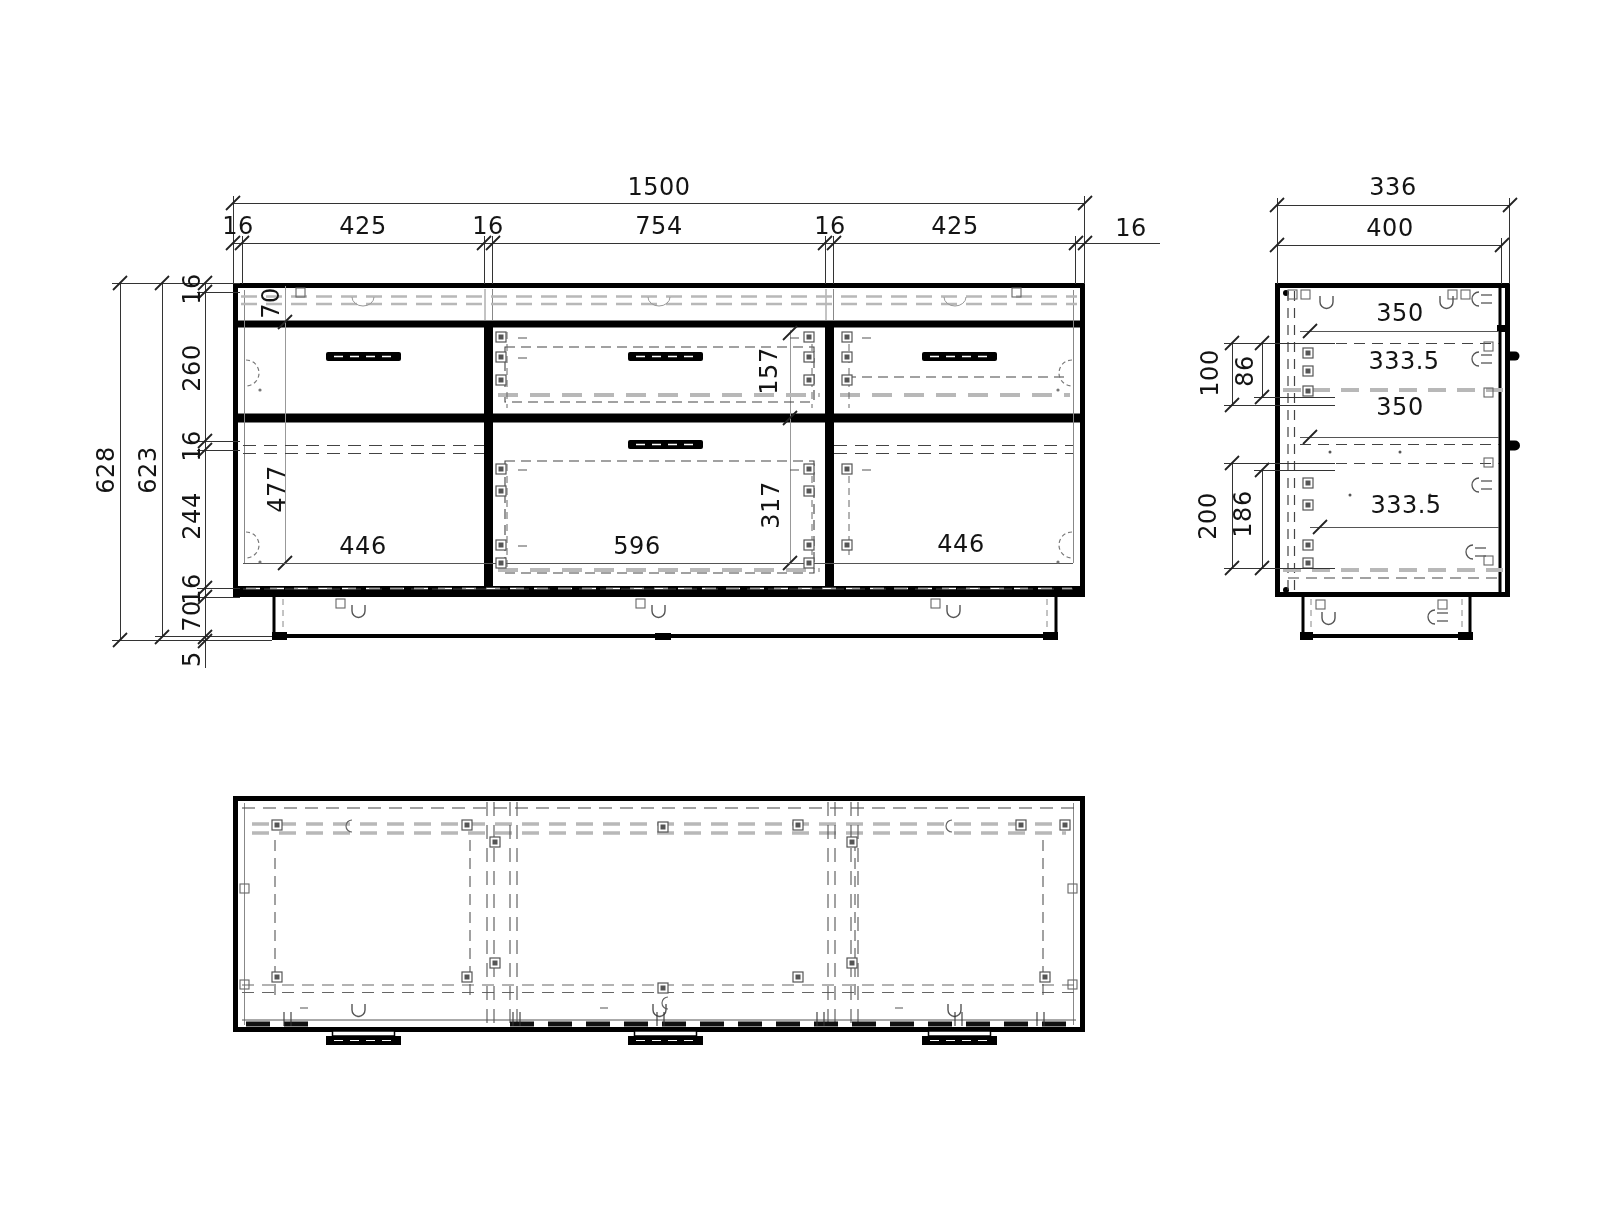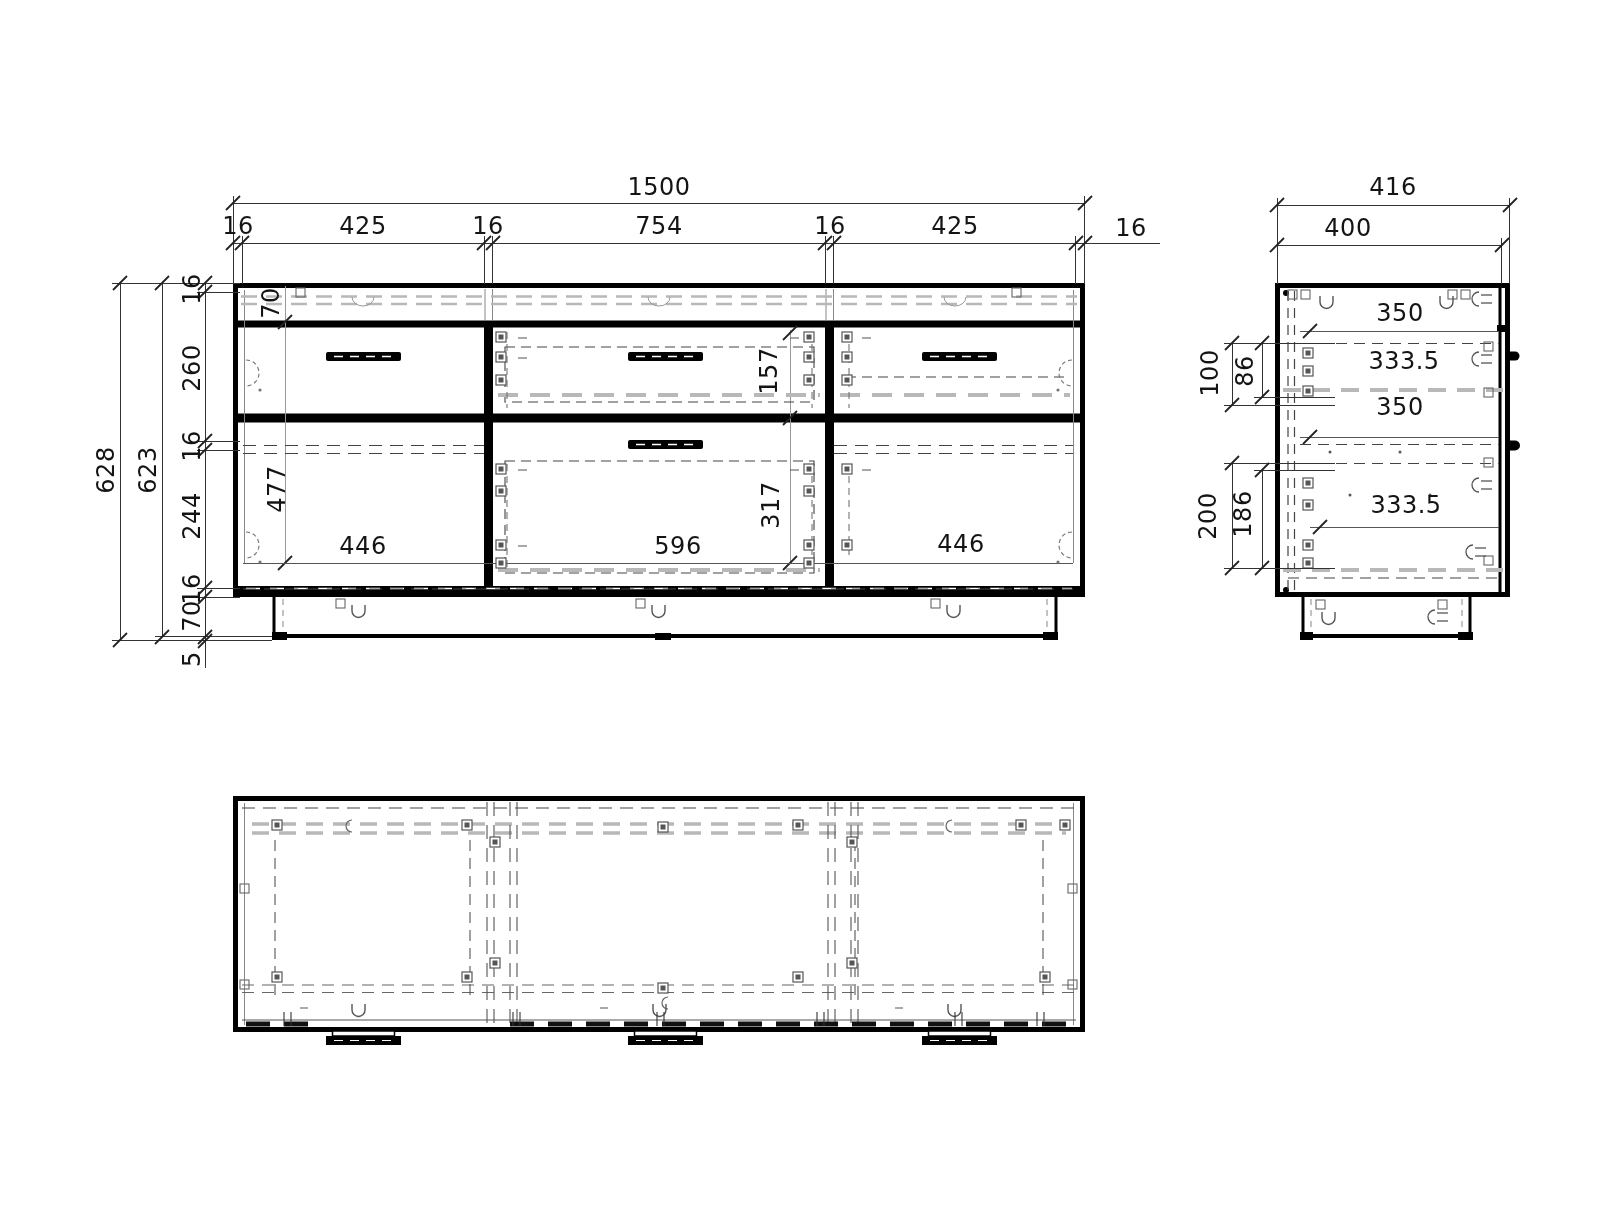--- a/index.html
+++ b/index.html
@@ -310,25 +310,25 @@
 <span class="lbl rot" style="left:192px;top:516px">244</span>
 <span class="lbl rot" style="left:192px;top:589px">16</span>
 <span class="lbl rot" style="left:192px;top:616px">70</span>
 <span class="lbl rot" style="left:192px;top:659px">5</span>
 
 <span class="lbl rot" style="left:271px;top:303px">70</span>
 <span class="lbl rot" style="left:277px;top:489px">477</span>
 <span class="lbl" style="left:363px;top:546px">446</span>
 <span class="lbl rot" style="left:769px;top:371px">157</span>
 <span class="lbl rot" style="left:771px;top:505px">317</span>
-<span class="lbl" style="left:678px;top:546px">596</span>
+<span class="lbl" style="left:637px;top:546px">596</span>
 <span class="lbl" style="left:961px;top:544px">446</span>
 
-<span class="lbl" style="left:1393px;top:187px">416</span>
-<span class="lbl" style="left:1348px;top:228px">400</span>
+<span class="lbl" style="left:1393px;top:187px">336</span>
+<span class="lbl" style="left:1390px;top:228px">400</span>
 
 <span class="lbl rot" style="left:1210px;top:373px">100</span>
 <span class="lbl rot" style="left:1245px;top:371px">86</span>
 <span class="lbl rot" style="left:1208px;top:516px">200</span>
 <span class="lbl rot" style="left:1243px;top:514px">186</span>
 
 <span class="lbl" style="left:1400px;top:313px">350</span>
 <span class="lbl" style="left:1404px;top:361px">333.5</span>
 <span class="lbl" style="left:1400px;top:407px">350</span>
 <span class="lbl" style="left:1406px;top:505px">333.5</span>

